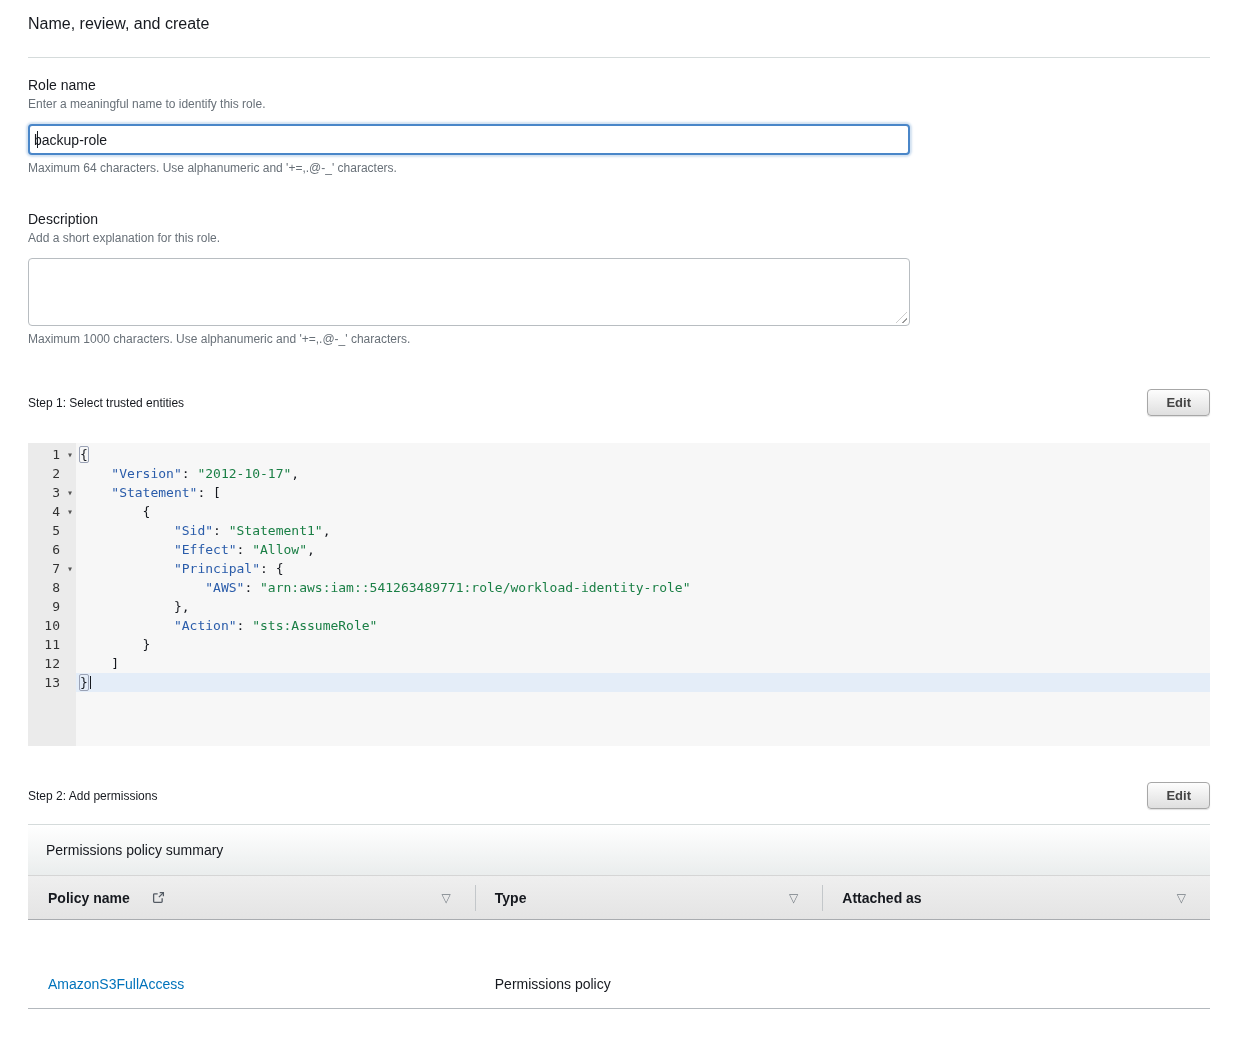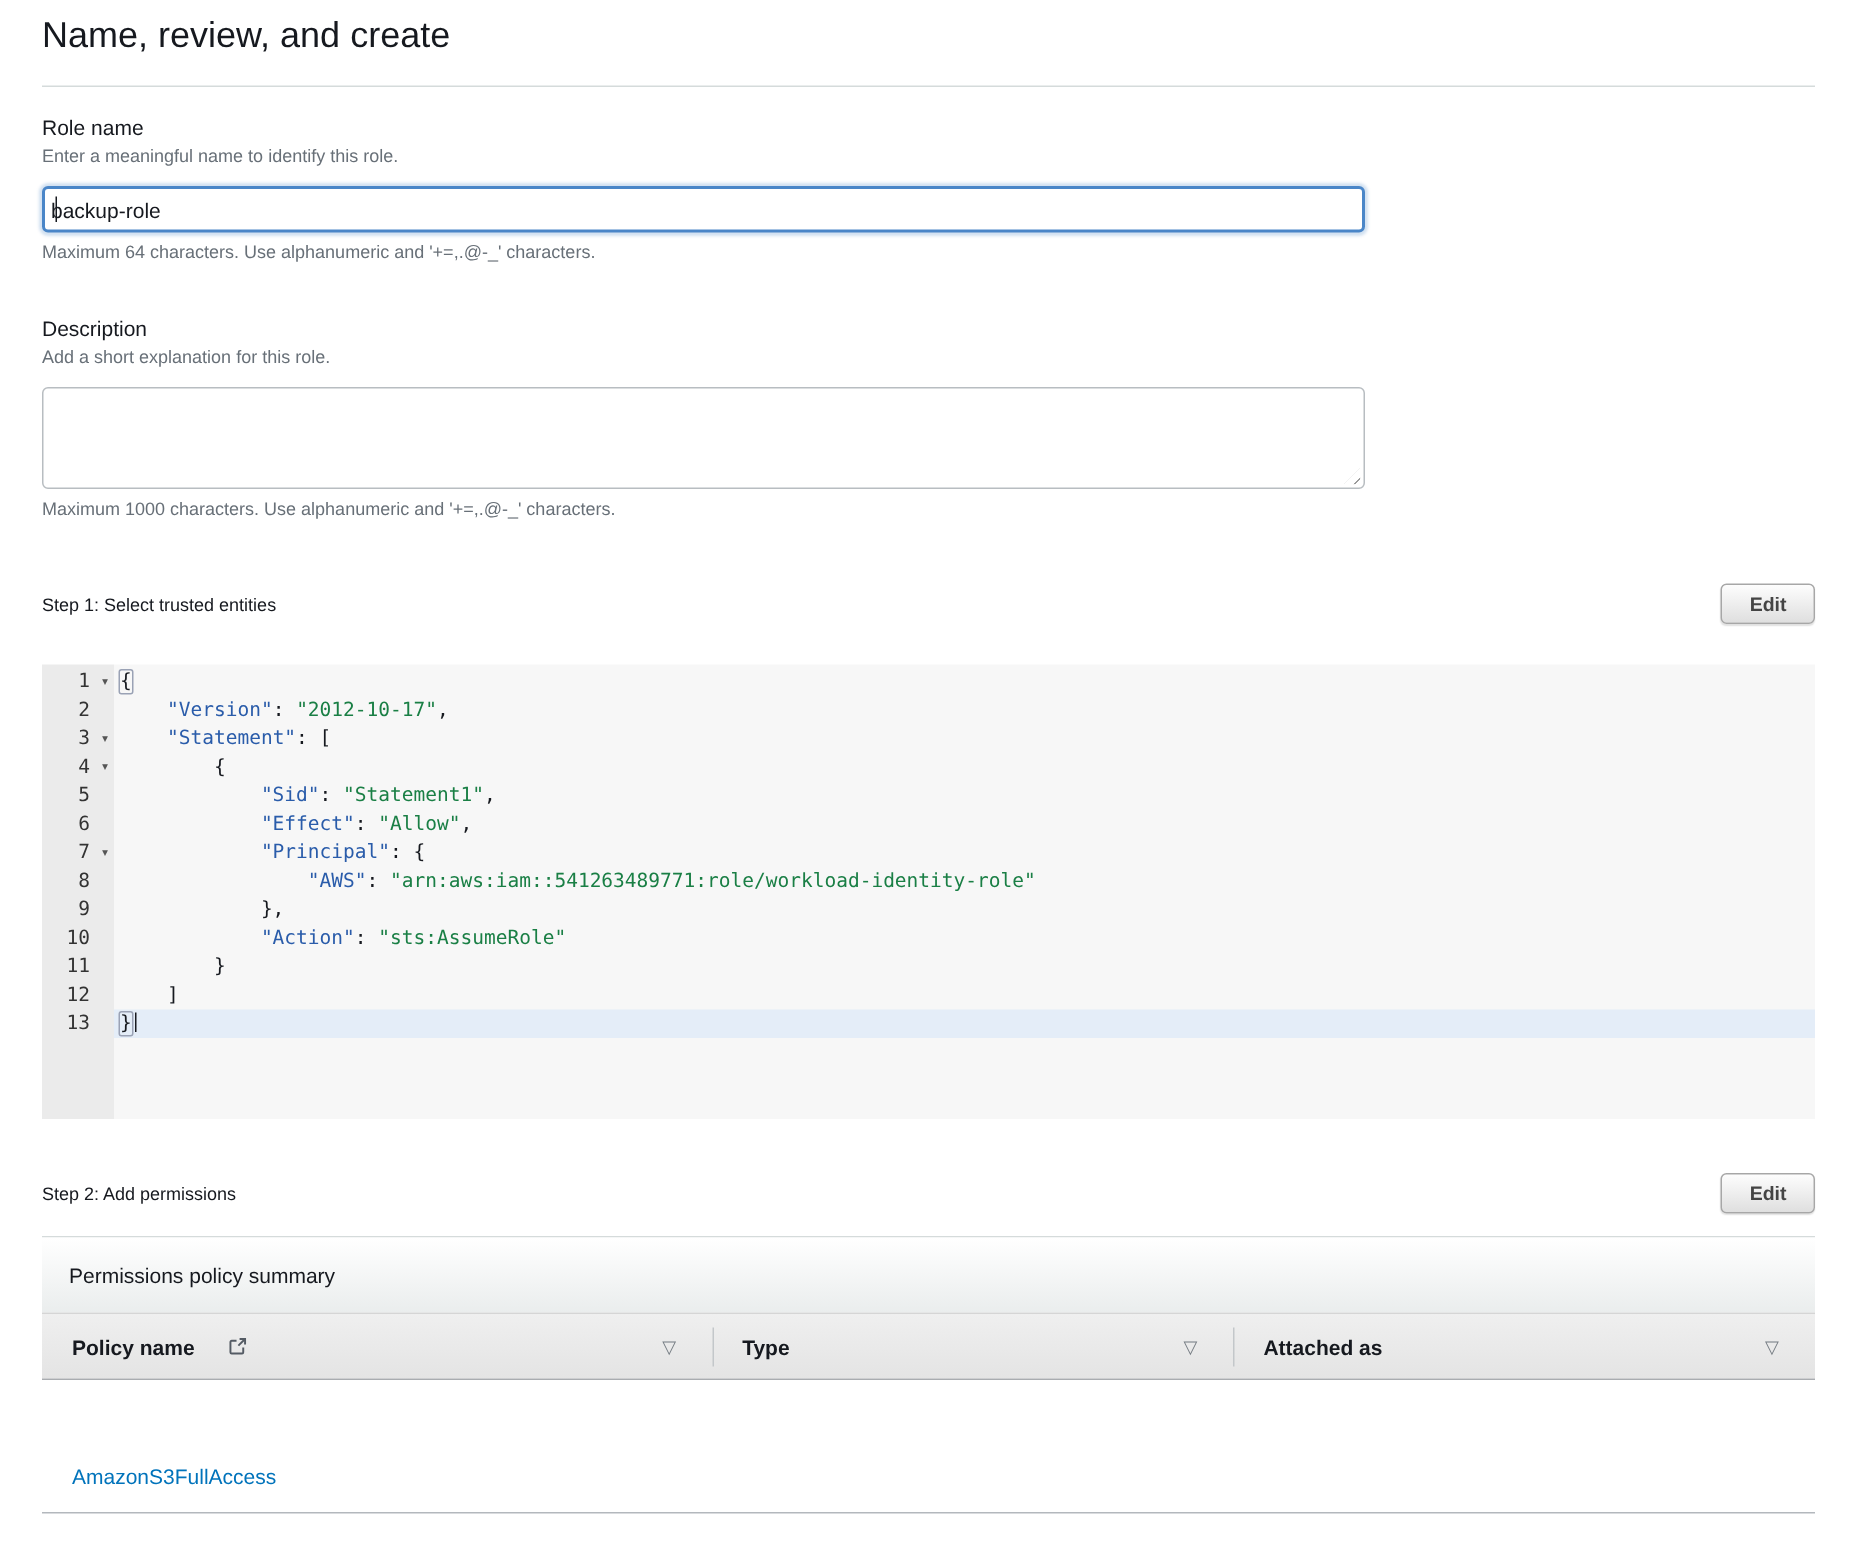--- a/index.html
+++ b/index.html
@@ -6,21 +6,21 @@
   html, body { margin: 0; padding: 0; background: #ffffff; }
   body {
     width: 1242px; height: 1037px;
     font-family: "Liberation Sans", sans-serif;
     color: #16191f;
     overflow: hidden;
   }
   .content { width: 1182px; margin-left: 28px; padding-top: 8px; }
 
   h1.page-title {
-    font-size: 24px; font-weight: 400; margin: 0 0 0 0; line-height: 32px; color: #16191f;
+    font-size: 16px; font-weight: 400; margin: 0 0 0 0; line-height: 32px; color: #16191f;
   }
   h2.section-heading {
     font-size: 16px; font-weight: 700; margin: 38px 0 0 0; line-height: 20px;
   }
   hr.rule { border: none; border-top: 1px solid #d5dbdb; margin: 17px 0 0 0; }
 
   .field-group { margin-top: 18px; }
   .field-label { font-size: 14px; line-height: 18px; color: #16191f; }
   .field-hint { font-size: 12px; line-height: 16px; color: #687078; margin-top: 2px; }
   .field-constraint { font-size: 12px; line-height: 16px; color: #687078; margin-top: 5px; }
@@ -238,16 +238,17 @@
         <span class="col-divider"></span>
         <span>Attached as</span>
         <span class="filter-triangle">▽</span>
       </div>
     </div>
 
     <div class="table-data-row">
       <div class="td-cell">
         <a href="#" class="policy-link">AmazonS3FullAccess</a>
       </div>
+      <div class="td-cell">Permissions policy</div>
     </div>
   </div>
 
 </div>
 
 </body></html>

